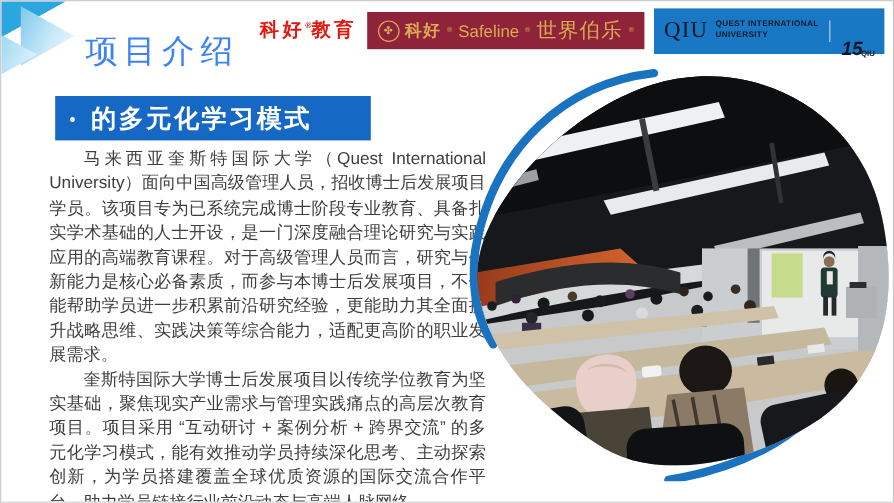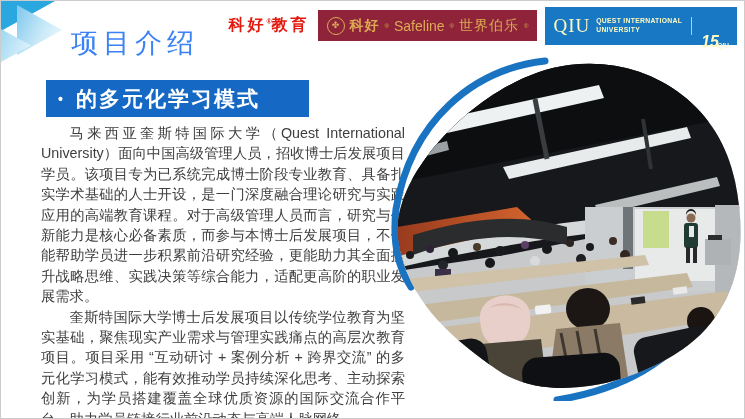--- a/index.html
+++ b/index.html
@@ -27,24 +27,24 @@
   .logos{position:absolute;top:9px;right:7px;display:flex;align-items:center;gap:8px;height:31px;}
   .logo-kehao{color:#e2190e;font-weight:bold;font-size:16px;letter-spacing:3px;white-space:nowrap;}
   .logo-kehao sup{font-size:7px;letter-spacing:0;vertical-align:super;}
   .logo-safeline{
     height:31px;background:#8e2339;color:#dcab53;display:flex;align-items:center;
     gap:5px;padding:0 9px;font-size:14px;white-space:nowrap;
   }
   .sl-emblem{width:16px;height:16px;border:1.5px solid #dcab53;border-radius:50%;
     display:flex;align-items:center;justify-content:center;font-size:9px;line-height:1;}
   .sl-cn{font-weight:bold;letter-spacing:1px;}
-  .sl-tag{font-family:"Liberation Serif",serif;font-size:14px;letter-spacing:1px;}
+  .sl-tag{font-family:"Liberation Serif",serif;font-size:17px;letter-spacing:1px;}
   .logo-safeline sup{font-size:6px;vertical-align:super;}
   .logo-qiu{
-    height:38px;background:#1878c3;color:#fef9c3;display:flex;align-items:center;
+    height:38px;background:#1878c3;color:#0f172a;display:flex;align-items:center;
     padding:0 8px;gap:6px;white-space:nowrap;justify-content:space-between;
   }
   .qiu-abbr{font-family:"Liberation Serif",serif;font-size:19px;letter-spacing:1px;}
   .qiu-name{display:flex;flex-direction:column;font-size:6.8px;font-weight:bold;
     line-height:1.2;letter-spacing:.3px;}
   .qiu-div{width:1px;height:18px;background:rgba(255,255,255,.65);margin:0 3px;}
   .qiu-anniv{position:relative;font-style:italic;font-weight:bold;font-size:16px;padding-right:10px;margin-top:33px;}
   .qiu-anniv .lbl{position:absolute;right:0;bottom:2px;font-size:6.5px;font-style:normal;font-weight:bold;}
   
   .section-header{

